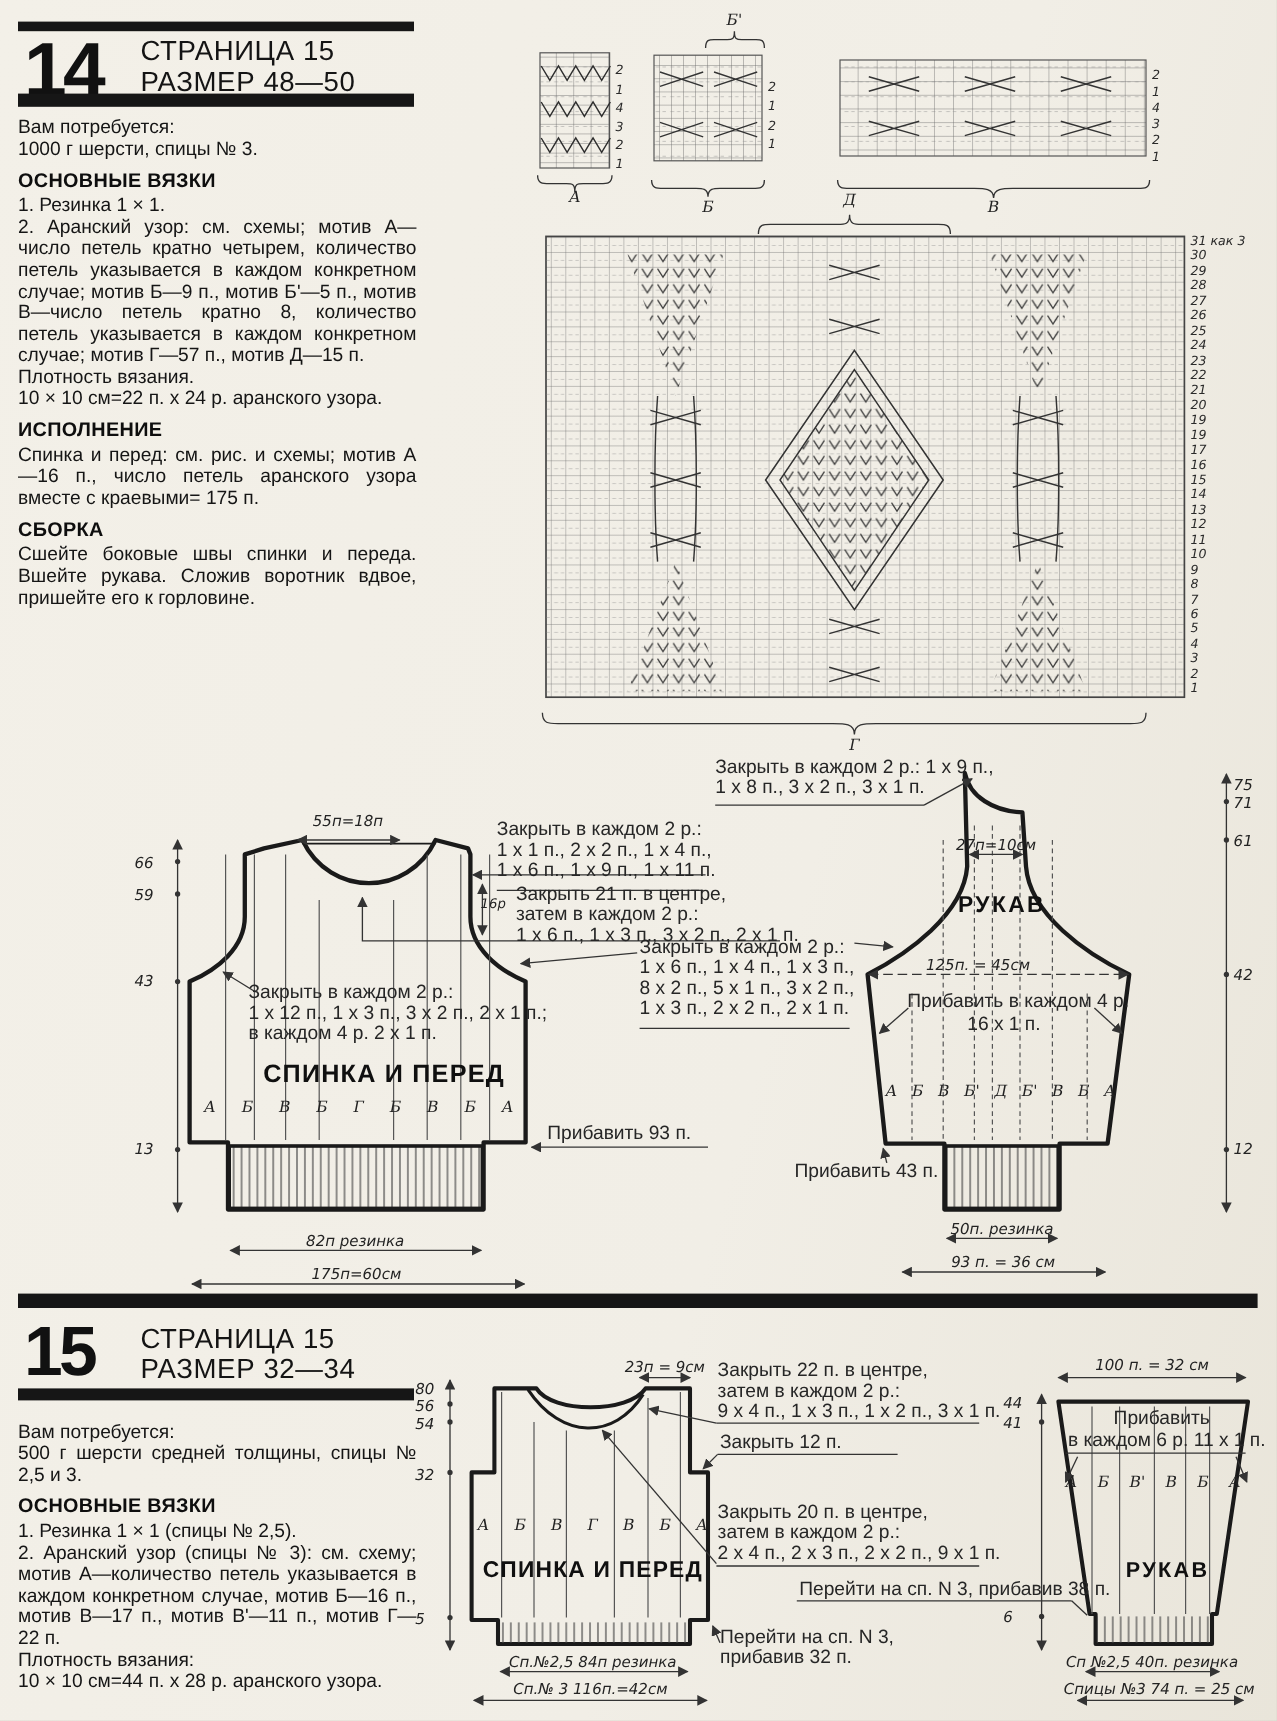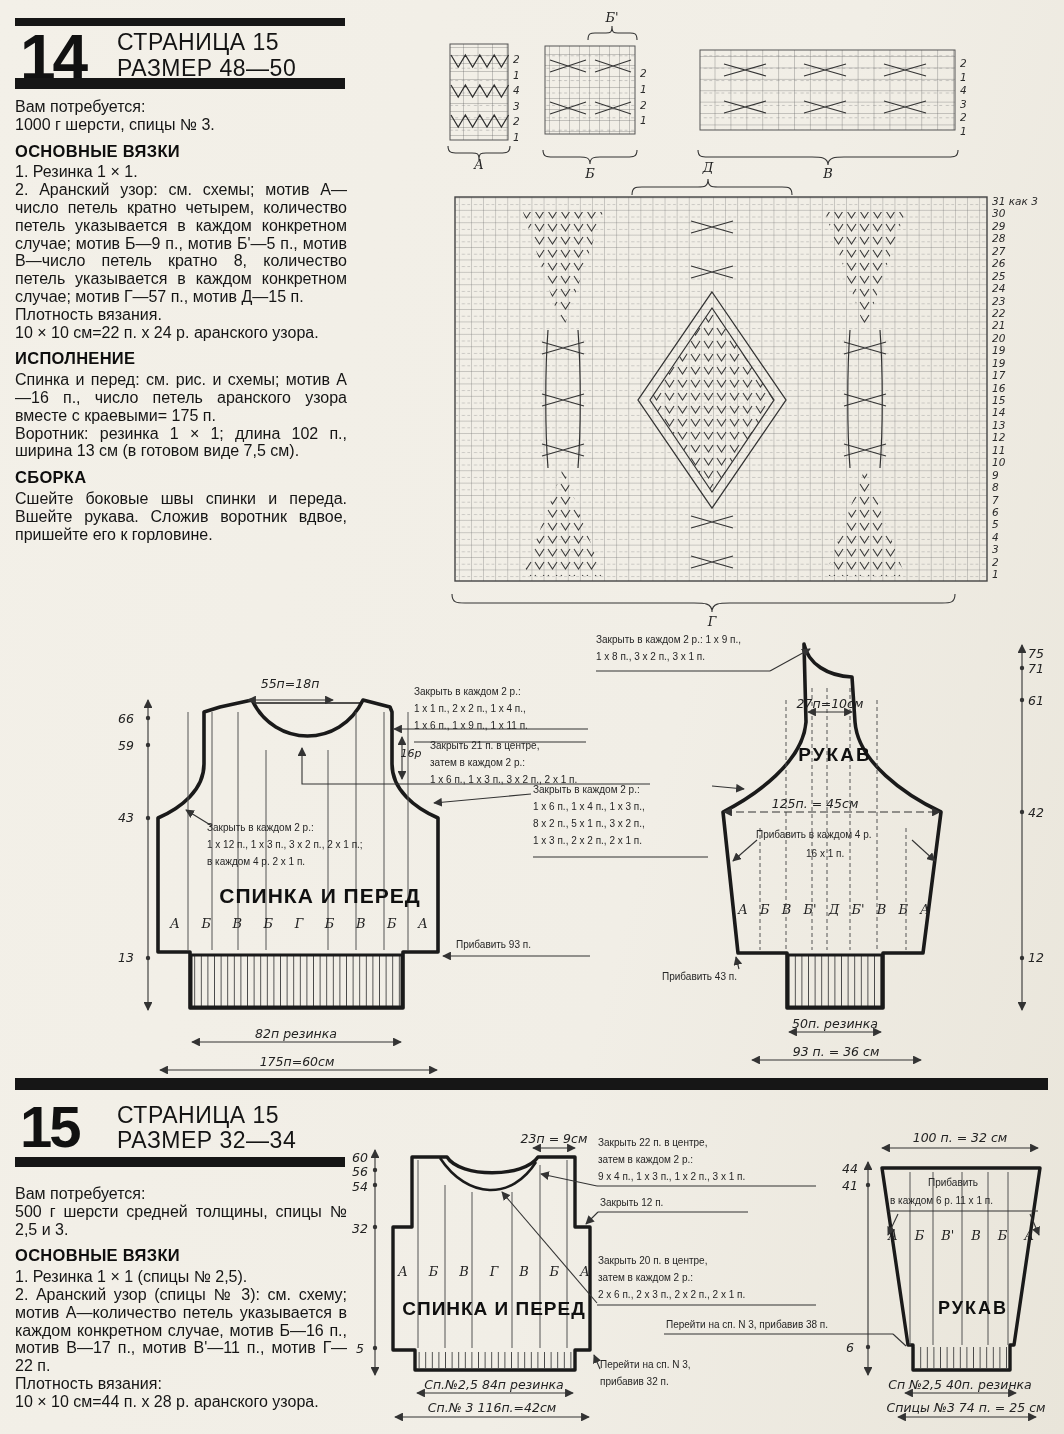--- a/index.html
+++ b/index.html
@@ -6,25 +6,25 @@
   .page{position:relative;width:1064px;height:1434px;overflow:hidden;
         background:linear-gradient(105deg,#f3f0e8 0%,#f1eee6 60%,#e9e5da 100%);
         font-family:"Liberation Sans",sans-serif;color:#1c1c1c;}
   svg.linework{position:absolute;left:0;top:0;z-index:1;}
   .bar{position:absolute;z-index:2;background:#161616;}
   .idx{position:absolute;z-index:2;font-weight:bold;font-size:64px;line-height:1;letter-spacing:-3px;color:#111;}
   .hl{position:absolute;z-index:2;font-size:23px;line-height:1;color:#141414;letter-spacing:0.5px;}
   .col{position:absolute;z-index:2;width:332px;font-size:16px;line-height:17.8px;text-align:justify;color:#151515;}
   .col p{margin:0;}
   .col h3{font-size:16.5px;margin:9px 0 3px 0;letter-spacing:0.3px;color:#0e0e0e;}
-  .ann{position:absolute;z-index:2;font-size:10px;line-height:17px;color:#262626;white-space:nowrap;}
+  .ann{position:absolute;z-index:2;font-size:16px;line-height:17px;color:#262626;white-space:nowrap;}
   .lbl{position:absolute;z-index:2;font:italic 12.5px "DejaVu Sans",sans-serif;color:#232323;white-space:nowrap;transform:translateX(-50%);}
   .ttl{position:absolute;z-index:2;font-weight:bold;color:#101010;white-space:nowrap;transform:translateX(-50%);}
   .axn{position:absolute;z-index:2;font:italic 12.5px "DejaVu Sans",sans-serif;color:#232323;width:28px;}
-  .axn.r{text-align:center;}
+  .axn.r{text-align:left;}
   .letters{position:absolute;z-index:2;display:flex;justify-content:space-between;
            font:italic 13px "DejaVu Serif",serif;color:#222;}
   .rownums{position:absolute;z-index:2;display:flex;flex-direction:column;justify-content:space-between;
            font:italic 10.5px "DejaVu Sans",sans-serif;color:#2a2a2a;line-height:1;}
   .clabel{position:absolute;z-index:2;font:italic 13px "DejaVu Serif",serif;color:#222;transform:translateX(-50%);white-space:nowrap;}
 </style>
 </head>
 <body>
 
 <div class="page">
@@ -270,21 +270,20 @@
 <div class="col" style="left:15px;top:98px">
   <p>Вам потребуется:</p>
   <p>1000 г шерсти, спицы № 3.</p>
   <h3>ОСНОВНЫЕ ВЯЗКИ</h3>
   <p>1. Резинка 1 × 1.</p>
   <p>2. Аранский узор: см. схемы; мотив А—число петель кратно четырем, количество петель указывается в каждом конкретном случае; мотив Б—9 п., мотив Б'—5 п., мотив В—число петель кратно 8, количество петель указывается в каждом конкретном случае; мотив Г—57 п., мотив Д—15 п.</p>
   <p>Плотность вязания.</p>
   <p>10 × 10 см=22 п. х 24 р. аранского узора.</p>
   <h3>ИСПОЛНЕНИЕ</h3>
   <p>Спинка и перед: см. рис. и схемы; мотив А—16 п., число петель аранского узора вместе с краевыми= 175 п.</p>
-  <p>Воротник: резинка 1 × 1; длина 102 п., ширина 13 см (в готовом виде 7,5 см).</p>
   <h3>СБОРКА</h3>
   <p>Сшейте боковые швы спинки и переда. Вшейте рукава. Сложив воротник вдвое, пришейте его к горловине.</p>
 </div>
 
 <div class="col" style="left:15px;top:1185px">
   <p>Вам потребуется:</p>
   <p>500 г шерсти средней толщины, спицы № 2,5 и 3.</p>
   <h3>ОСНОВНЫЕ ВЯЗКИ</h3>
   <p>1. Резинка 1 × 1 (спицы № 2,5).</p>
   <p>2. Аранский узор (спицы № 3): см. схему; мотив А—количество петель указывается в каждом конкретном случае, мотив Б—16 п., мотив В—17 п., мотив В'—11 п., мотив Г—22 п.</p>
@@ -433,36 +432,36 @@
       <div>Б</div>
       <div>В</div>
       <div>Г</div>
       <div>В</div>
       <div>Б</div>
       <div>А</div>
     </div>
 <div class="lbl" style="left:554px;top:1131px">23п = 9см</div>
 <div class="lbl" style="left:494px;top:1377px">Сп.№2,5 84п резинка</div>
 <div class="lbl" style="left:492px;top:1400px">Сп.№ 3  116п.=42см</div>
-<div class="axn r" style="left:346px;top:1150px">60</div>
+<div class="axn r" style="left:346px;top:1150px">80</div>
 <div class="axn r" style="left:346px;top:1164px">56</div>
 <div class="axn r" style="left:346px;top:1179px">54</div>
 <div class="axn r" style="left:346px;top:1221px">32</div>
 <div class="axn r" style="left:346px;top:1341px">5</div>
 
 <div class="ann" style="left:598px;top:1134px">
   <div>Закрыть 22 п. в центре,</div>
   <div>затем в каждом 2 р.:</div>
   <div>9 х 4 п., 1 х 3 п., 1 х 2 п., 3 х 1 п.</div>
 </div>
 <div class="ann" style="left:600px;top:1194px">Закрыть 12 п.</div>
 <div class="ann" style="left:598px;top:1252px">
   <div>Закрыть 20 п. в центре,</div>
   <div>затем в каждом 2 р.:</div>
-  <div>2 х 6 п., 2 х 3 п., 2 х 2 п., 2 х 1 п.</div>
+  <div>2 х 4 п., 2 х 3 п., 2 х 2 п., 9 х 1 п.</div>
 </div>
 <div class="ann" style="left:666px;top:1316px">Перейти на сп. N 3, прибавив 38 п.</div>
 <div class="ann" style="left:600px;top:1356px">
   <div>Перейти на сп. N 3,</div>
   <div>прибавив 32 п.</div>
 </div>
 
 <div class="ttl" style="left:973px;top:1298px;font-size:18px;letter-spacing:2px">РУКАВ</div>
 <div class="lbl" style="left:960px;top:1130px">100 п. = 32 см</div>
 <div class="ann" style="left:928px;top:1174px">Прибавить</div>

